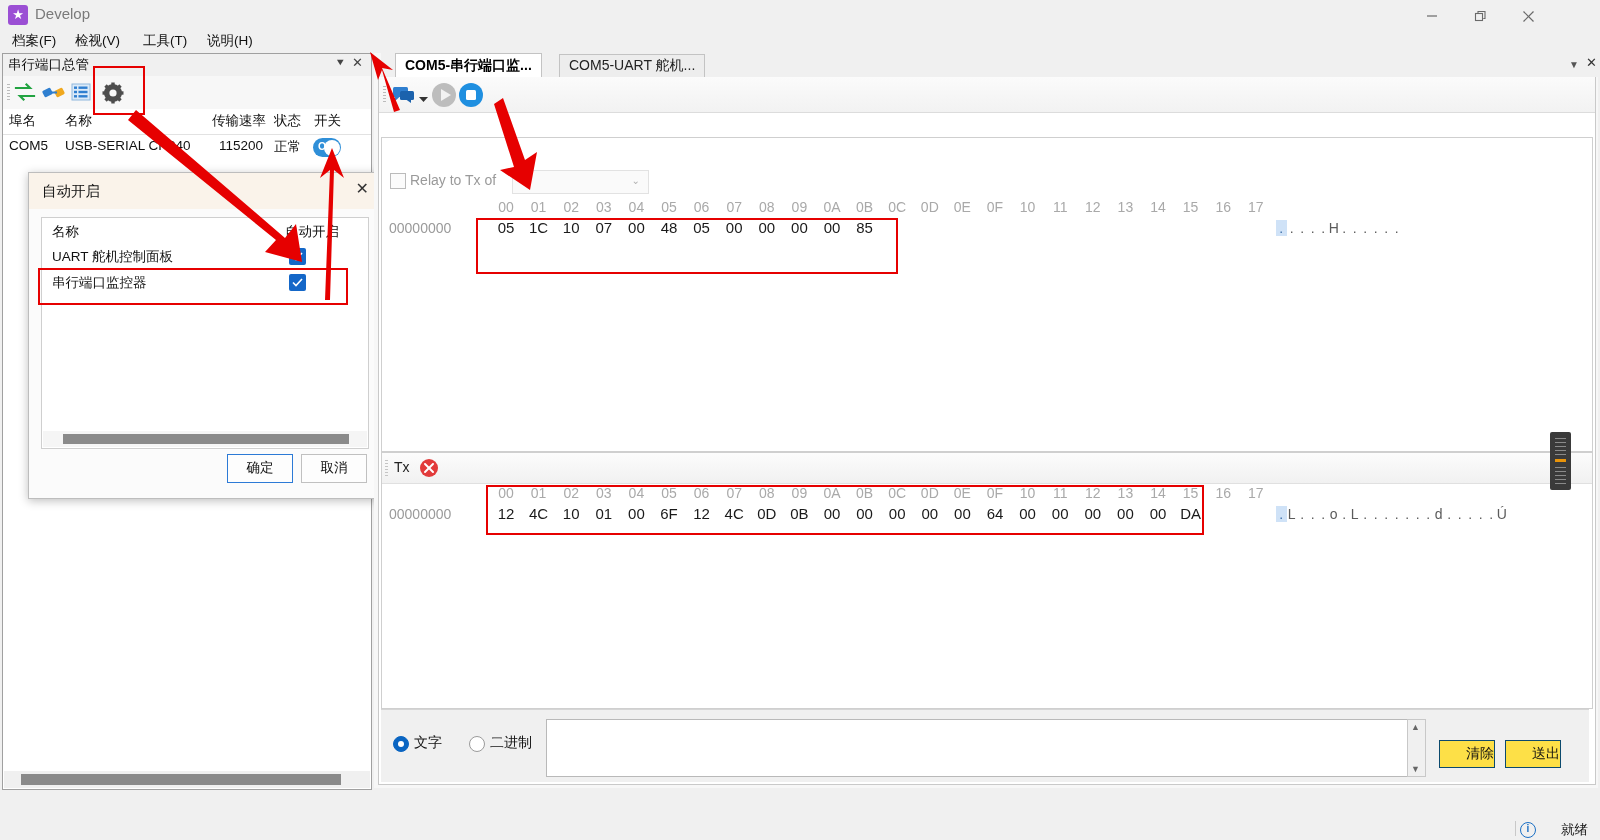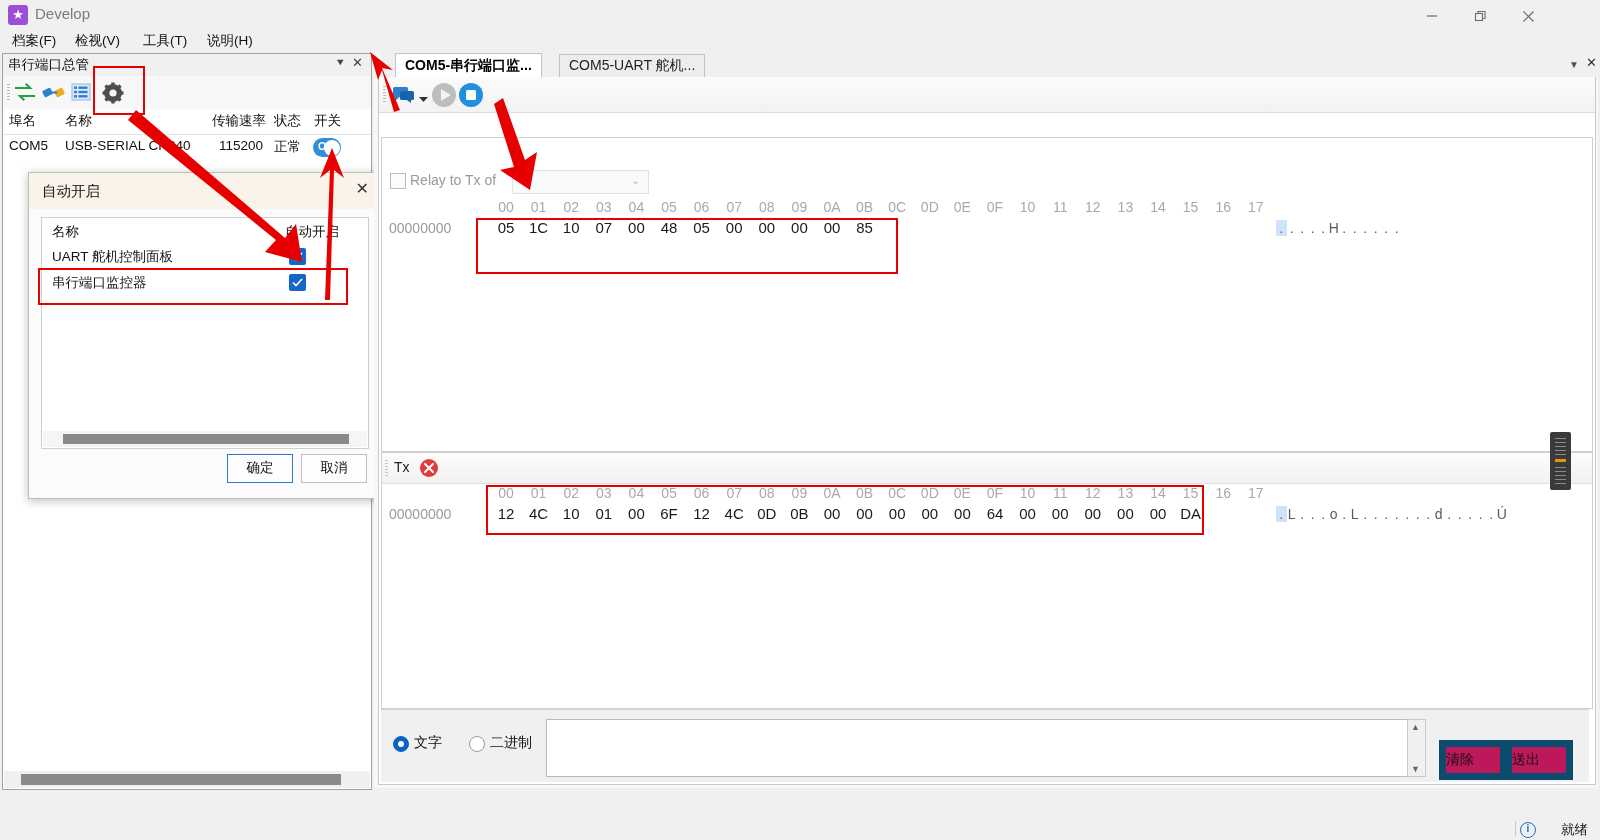--- a/index.html
+++ b/index.html
@@ -120,22 +120,22 @@
   .radio{position:absolute;top:26px;}
   .radio .dot{position:absolute;left:0;top:0;width:14px;height:14px;border-radius:50%;
     border:1px solid #9b9b9b;background:#fff;}
   .radio.sel .dot{border:1px solid #0a65c2;background:#0a65c2;}
   .radio.sel .dot::after{content:"";position:absolute;left:4px;top:4px;width:6px;height:6px;
     border-radius:50%;background:#fff;}
   .radio .lb{position:absolute;left:21px;top:-2px;font-size:14px;color:#111;white-space:nowrap;}
   .sendbox{position:absolute;left:165px;top:9px;width:860px;height:56px;background:#fff;border:1px solid #b9b9b9;}
   .sb-vscroll{position:absolute;left:1026px;top:9px;width:17px;height:56px;background:#f0f0f0;border:1px solid #c8c8c8;}
   .sb-vscroll .ar{position:absolute;left:3px;font-size:9px;color:#666;}
-  .sbtn{position:absolute;top:30px;width:54px;height:26px;background:#be185d;border:7px solid #0c4a6e;
-    font-size:14px;color:#111;text-align:left;line-height:24px;}
+  .sbtn{position:absolute;top:30px;width:54px;height:26px;background:#fde047;border:1px solid #0c4a6e;
+    font-size:14px;color:#111;text-align:right;line-height:24px;}
 
   
   .statusbar{position:absolute;left:0;bottom:0;width:1600px;height:22px;background:#f0f0f0;}
   .status-sep{position:absolute;right:84px;top:3px;width:1px;height:15px;background:#c8c8c8;}
   .status-ico{position:absolute;right:64px;top:4px;width:14px;height:14px;border-radius:50%;
     border:1.5px solid #1a6fc4;color:#1a6fc4;font-size:10px;line-height:11px;text-align:center;font-weight:bold;}
   .status-tx{position:absolute;right:12px;top:3px;font-size:13.5px;color:#111;}
 
   
   .dark-handle{position:absolute;left:1550px;top:432px;width:21px;height:58px;background:#3a3a3a;

